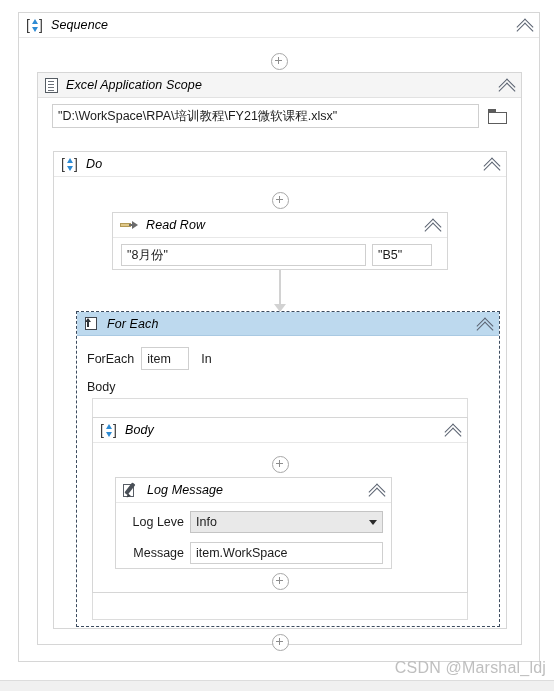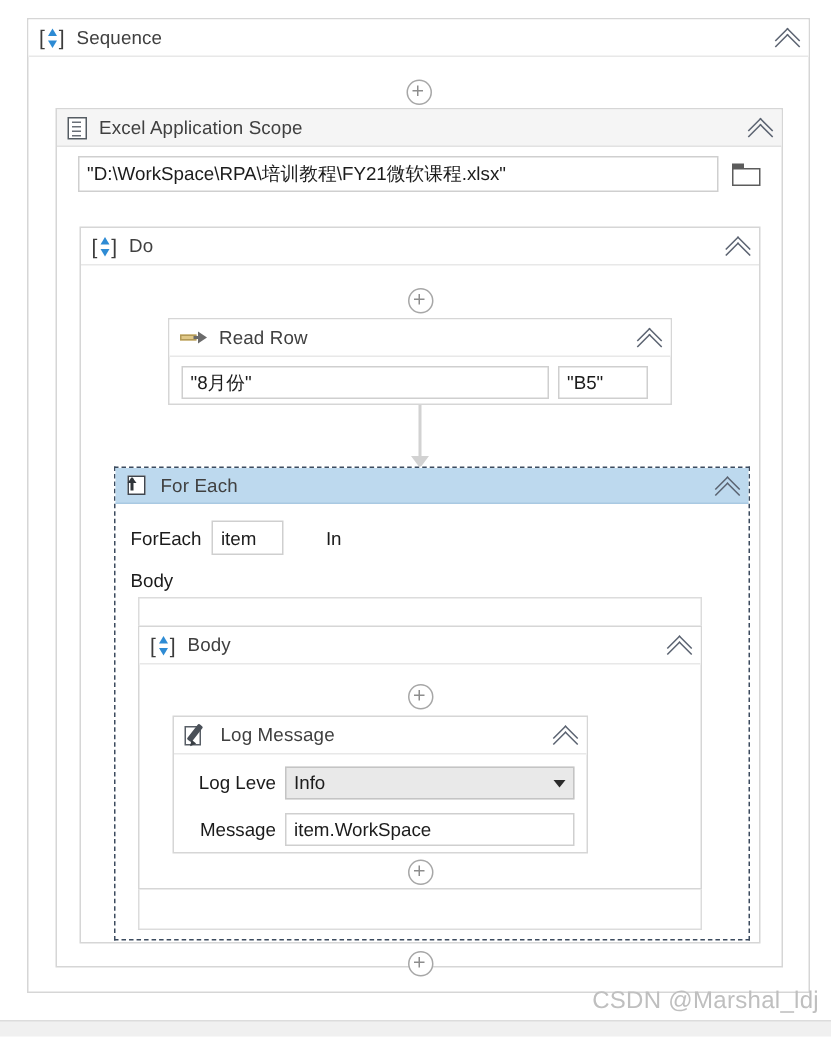--- a/index.html
+++ b/index.html
@@ -35,24 +35,25 @@
   .card-header.plain {
     background: #ffffff;
     border-bottom: 1px solid #e8e8e8;
   }
   .card-header.selected {
     background: #bdd9ee;
     border-bottom: 1px solid #a9c9e2;
   }
   .card-title {
     font-size: 12.5px;
-    color: #404040;
+    color: #000000;
     margin-left: 8px;
     white-space: nowrap;
     letter-spacing: .1px;
+    font-style: italic;
   }
 
   
   .chev {
     margin-left: auto;
     width: 16px;
     height: 16px;
     position: relative;
     flex: 0 0 auto;
   }
@@ -364,21 +365,21 @@
           <span class="ar"></span>
           <span class="ah"></span>
       </span>
       <span class="card-title">For Each</span>
       <span class="chev"></span>
     </div>
 
     <div class="row" style="padding:11px 0 0 10px;">
       <span class="lbl">ForEach</span>
       <div class="field" style="width:48px; margin-left:7px; height:23px;">item</div>
-      <span class="lbl" style="margin-left:28px;">In</span>
+      <span class="lbl" style="margin-left:12px;">In</span>
     </div>
 
     <div style="padding:10px 0 0 10px;">
       <span class="lbl">Body</span>
     </div>
   </div>
 
   <div class="abs card" style="left:92px; top:398px; width:376px; height:222px; border-color:#dcdcdc;"></div>
 
   <div class="abs card" style="left:92px; top:417px; width:376px; height:176px;">

